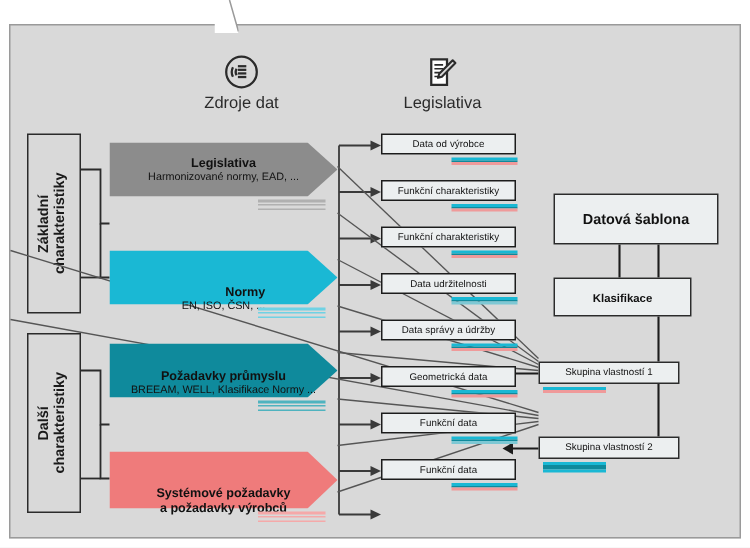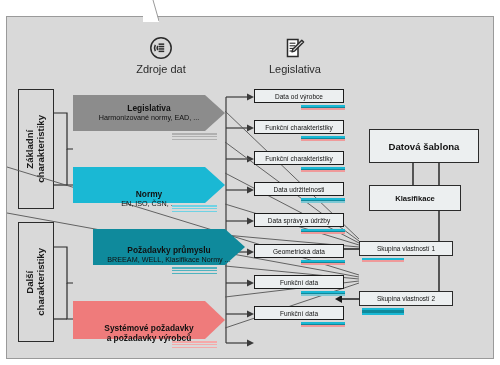--- a/index.html
+++ b/index.html
@@ -187,32 +187,32 @@
     <div class="banner-shadow" style="left:165px;top:116px;width:45px;">
       <i style="background:#b0b0b0"></i>
         <i style="background:#b0b0b0"></i>
         <i style="background:#b0b0b0"></i>
     </div>
 
     <div class="banner" style="left:66px;top:150px;width:152px;height:36px;">
       <svg style="position:absolute;left:0;top:0;" width="152" height="36" viewBox="0 0 152 36">
         <path d="M0,0 H132 L152,18 L132,36 H0 Z" fill="#1ab8d4"></path>
       </svg>
-      <div style="position:relative;text-align:center;margin-top:28px;">
+      <div style="position:relative;text-align:right;margin-top:28px;">
         <div class="t1">Normy</div>
         <div class="t2">EN, ISO, ČSN, ...</div>
       </div>
     </div>
     <div class="banner-shadow" style="left:165px;top:188px;width:45px;">
       <i style="background:#6fd2e4"></i>
         <i style="background:#6fd2e4"></i>
         <i style="background:#6fd2e4"></i>
     </div>
 
-    <div class="banner" style="left:66px;top:212px;width:152px;height:52px;margin-left:20px;">
+    <div class="banner" style="left:66px;top:212px;width:152px;height:52px;">
       <svg style="position:absolute;left:0;top:0;" width="152" height="36" viewBox="0 0 152 36">
         <path d="M0,0 H132 L152,18 L132,36 H0 Z" fill="#0f8a9c"></path>
       </svg>
       <div style="position:relative;text-align:center;">
         <div class="t1">Požadavky průmyslu</div>
         <div class="t2">BREEAM, WELL, Klasifikace Normy ...</div>
       </div>
     </div>
     <div class="banner-shadow" style="left:165px;top:250px;width:45px;">
       <i style="background:#4fb3bf"></i>

